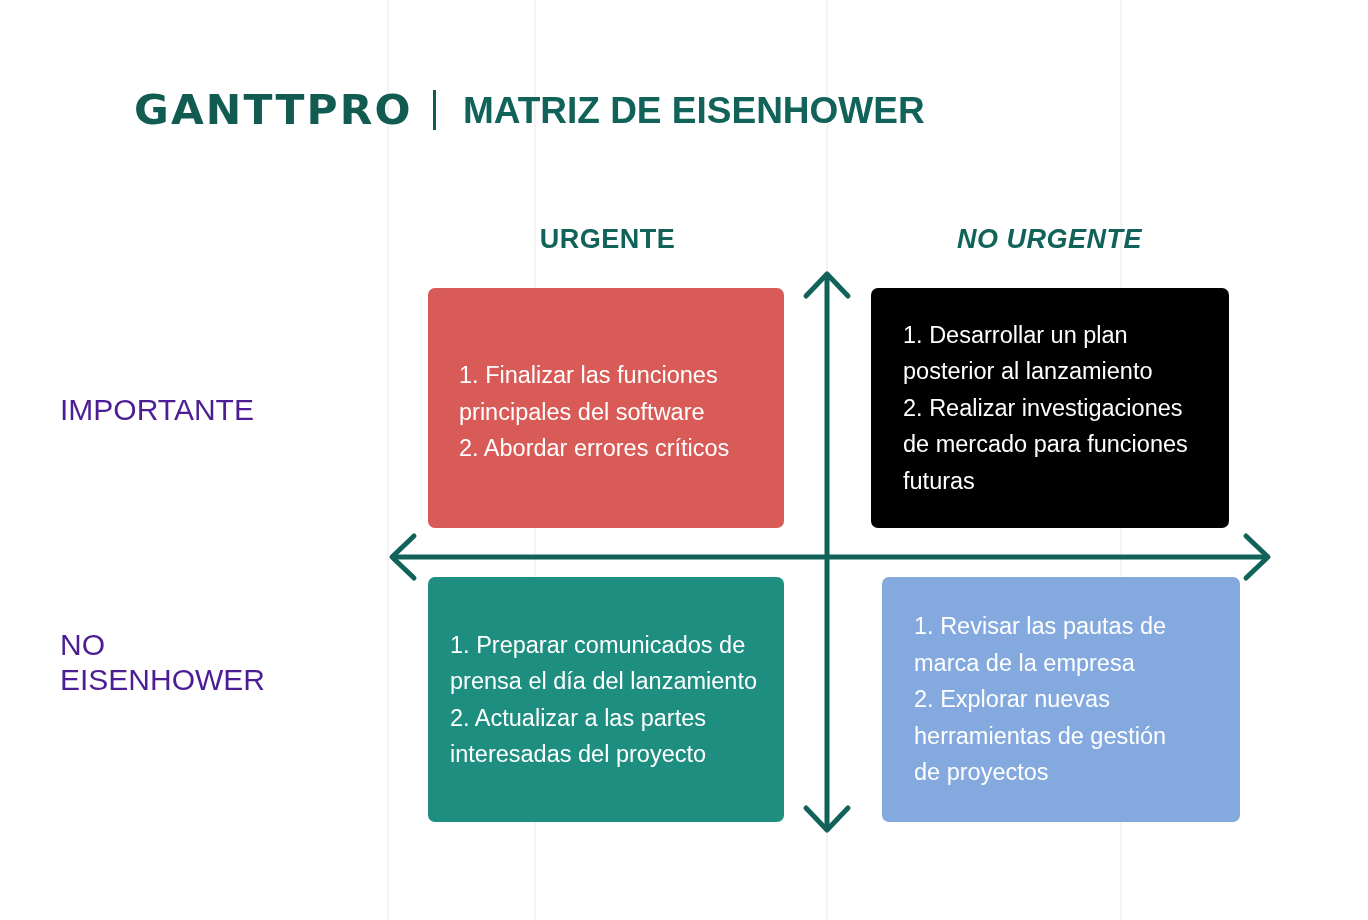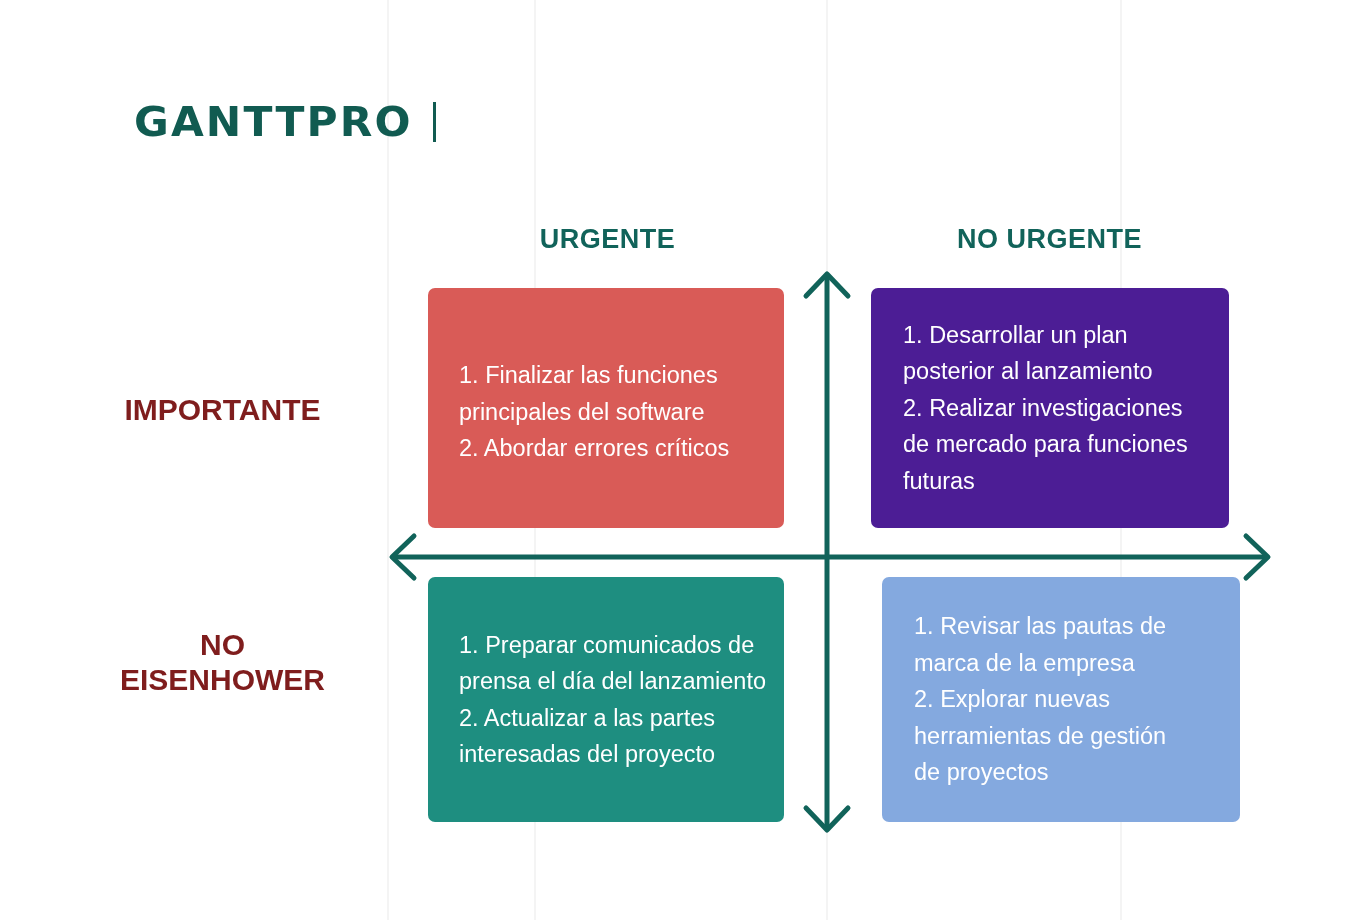--- a/index.html
+++ b/index.html
@@ -28,21 +28,21 @@
   }
   .bg-line.l1 { left: 387px; }
   .bg-line.l2 { left: 534px; }
   .bg-line.l3 { left: 826px; }
   .bg-line.l4 { left: 1120px; }
 
   
   .header {
     position: absolute;
     left: 134px;
-    top: 97px;
+    top: 85px;
     display: flex;
     align-items: center;
     height: 50px;
   }
   .logo-word {
     font-family: "DejaVu Sans", sans-serif;
     font-size: 40px;
     font-weight: bold;
     letter-spacing: 2px;
     color: #115B51;
@@ -71,30 +71,30 @@
   .col-header {
     position: absolute;
     font-size: 27px;
     font-weight: bold;
     color: #11635A;
     letter-spacing: 0.5px;
     white-space: nowrap;
     text-align: center;
   }
   .col-header.urgent  { left: 430px;  top: 224px; width: 355px; }
-  .col-header.nourgent{ left: 872px;  top: 224px; width: 355px; }
+  .col-header.nourgent{ left: 872px;  top: 224px; width: 355px; font-style: italic; }
 
   
   .row-label {
     position: absolute;
     font-size: 30px;
-    font-weight: bold;
-    color: #7f1d1d;
+    font-weight: normal;
+    color: #4c1d95;
     letter-spacing: 0px;
-    text-align: center;
+    text-align: left;
     line-height: 1.18;
     white-space: pre-line;
   }
   .row-label.important   { left: 60px; top: 392px; width: 325px; }
   .row-label.noimportant { left: 60px; top: 627px; width: 325px; }
 
   
   .axis-svg {
     position: absolute;
     left: 0;
@@ -115,36 +115,37 @@
   }
   .card-text {
     font-size: 23.5px;
     line-height: 1.55;
     color: #ffffff;
     white-space: pre-line;
     font-weight: normal;
   }
   .card.q1 { left: 428px;  top: 288px; width: 356px; height: 240px; padding: 8px 0 0 31px; }
   .card.q2 { left: 871px;  top: 288px; width: 358px; height: 240px; padding: 0 0 0 32px; }
-  .card.q3 { left: 428px;  top: 577px; width: 356px; height: 245px; padding: 0 0 0 31px; }
+  .card.q3 { left: 428px;  top: 577px; width: 356px; height: 245px; padding: 0 0 0 22px; }
   .card.q4 { left: 871px;  top: 577px; width: 358px; height: 245px; padding: 0 0 0 32px; }
 </style>
 </head>
 <body>
 
 <div id="canvas">
 
   <div class="bg-line l1"></div>
   <div class="bg-line l2"></div>
   <div class="bg-line l3"></div>
   <div class="bg-line l4"></div>
 
   <div class="header">
     <span class="logo-word">GANTTPRO</span>
     <span class="header-divider"></span>
+    <span class="header-title">MATRIZ DE EISENHOWER</span>
   </div>
 
   <div class="col-header urgent">URGENTE</div>
   <div class="col-header nourgent">NO URGENTE</div>
 
   <div class="row-label important">IMPORTANTE</div>
   <div class="row-label noimportant">NO
 EISENHOWER</div>
 
   <svg class="axis-svg" viewBox="0 0 1368 920">
@@ -161,21 +162,21 @@
       <polyline points="1246,536 1268,557 1246,578" fill="none" stroke="#11635A" stroke-width="5" stroke-linecap="round" stroke-linejoin="round"></polyline>
     </g>
   </svg>
 
   <div class="card q1" style="background: rgb(217, 91, 87);">
     <div class="card-text">1. Finalizar las funciones
 principales del software
 2. Abordar errores críticos</div>
   </div>
 
-  <div class="card q2" style="background: #4c1d95;">
+  <div class="card q2" style="background: #000000;">
     <div class="card-text">1. Desarrollar un plan
 posterior al lanzamiento
 2. Realizar investigaciones
 de mercado para funciones
 futuras</div>
   </div>
 
   <div class="card q3" style="background: rgb(30, 142, 128);">
     <div class="card-text">1. Preparar comunicados de
 prensa el día del lanzamiento

